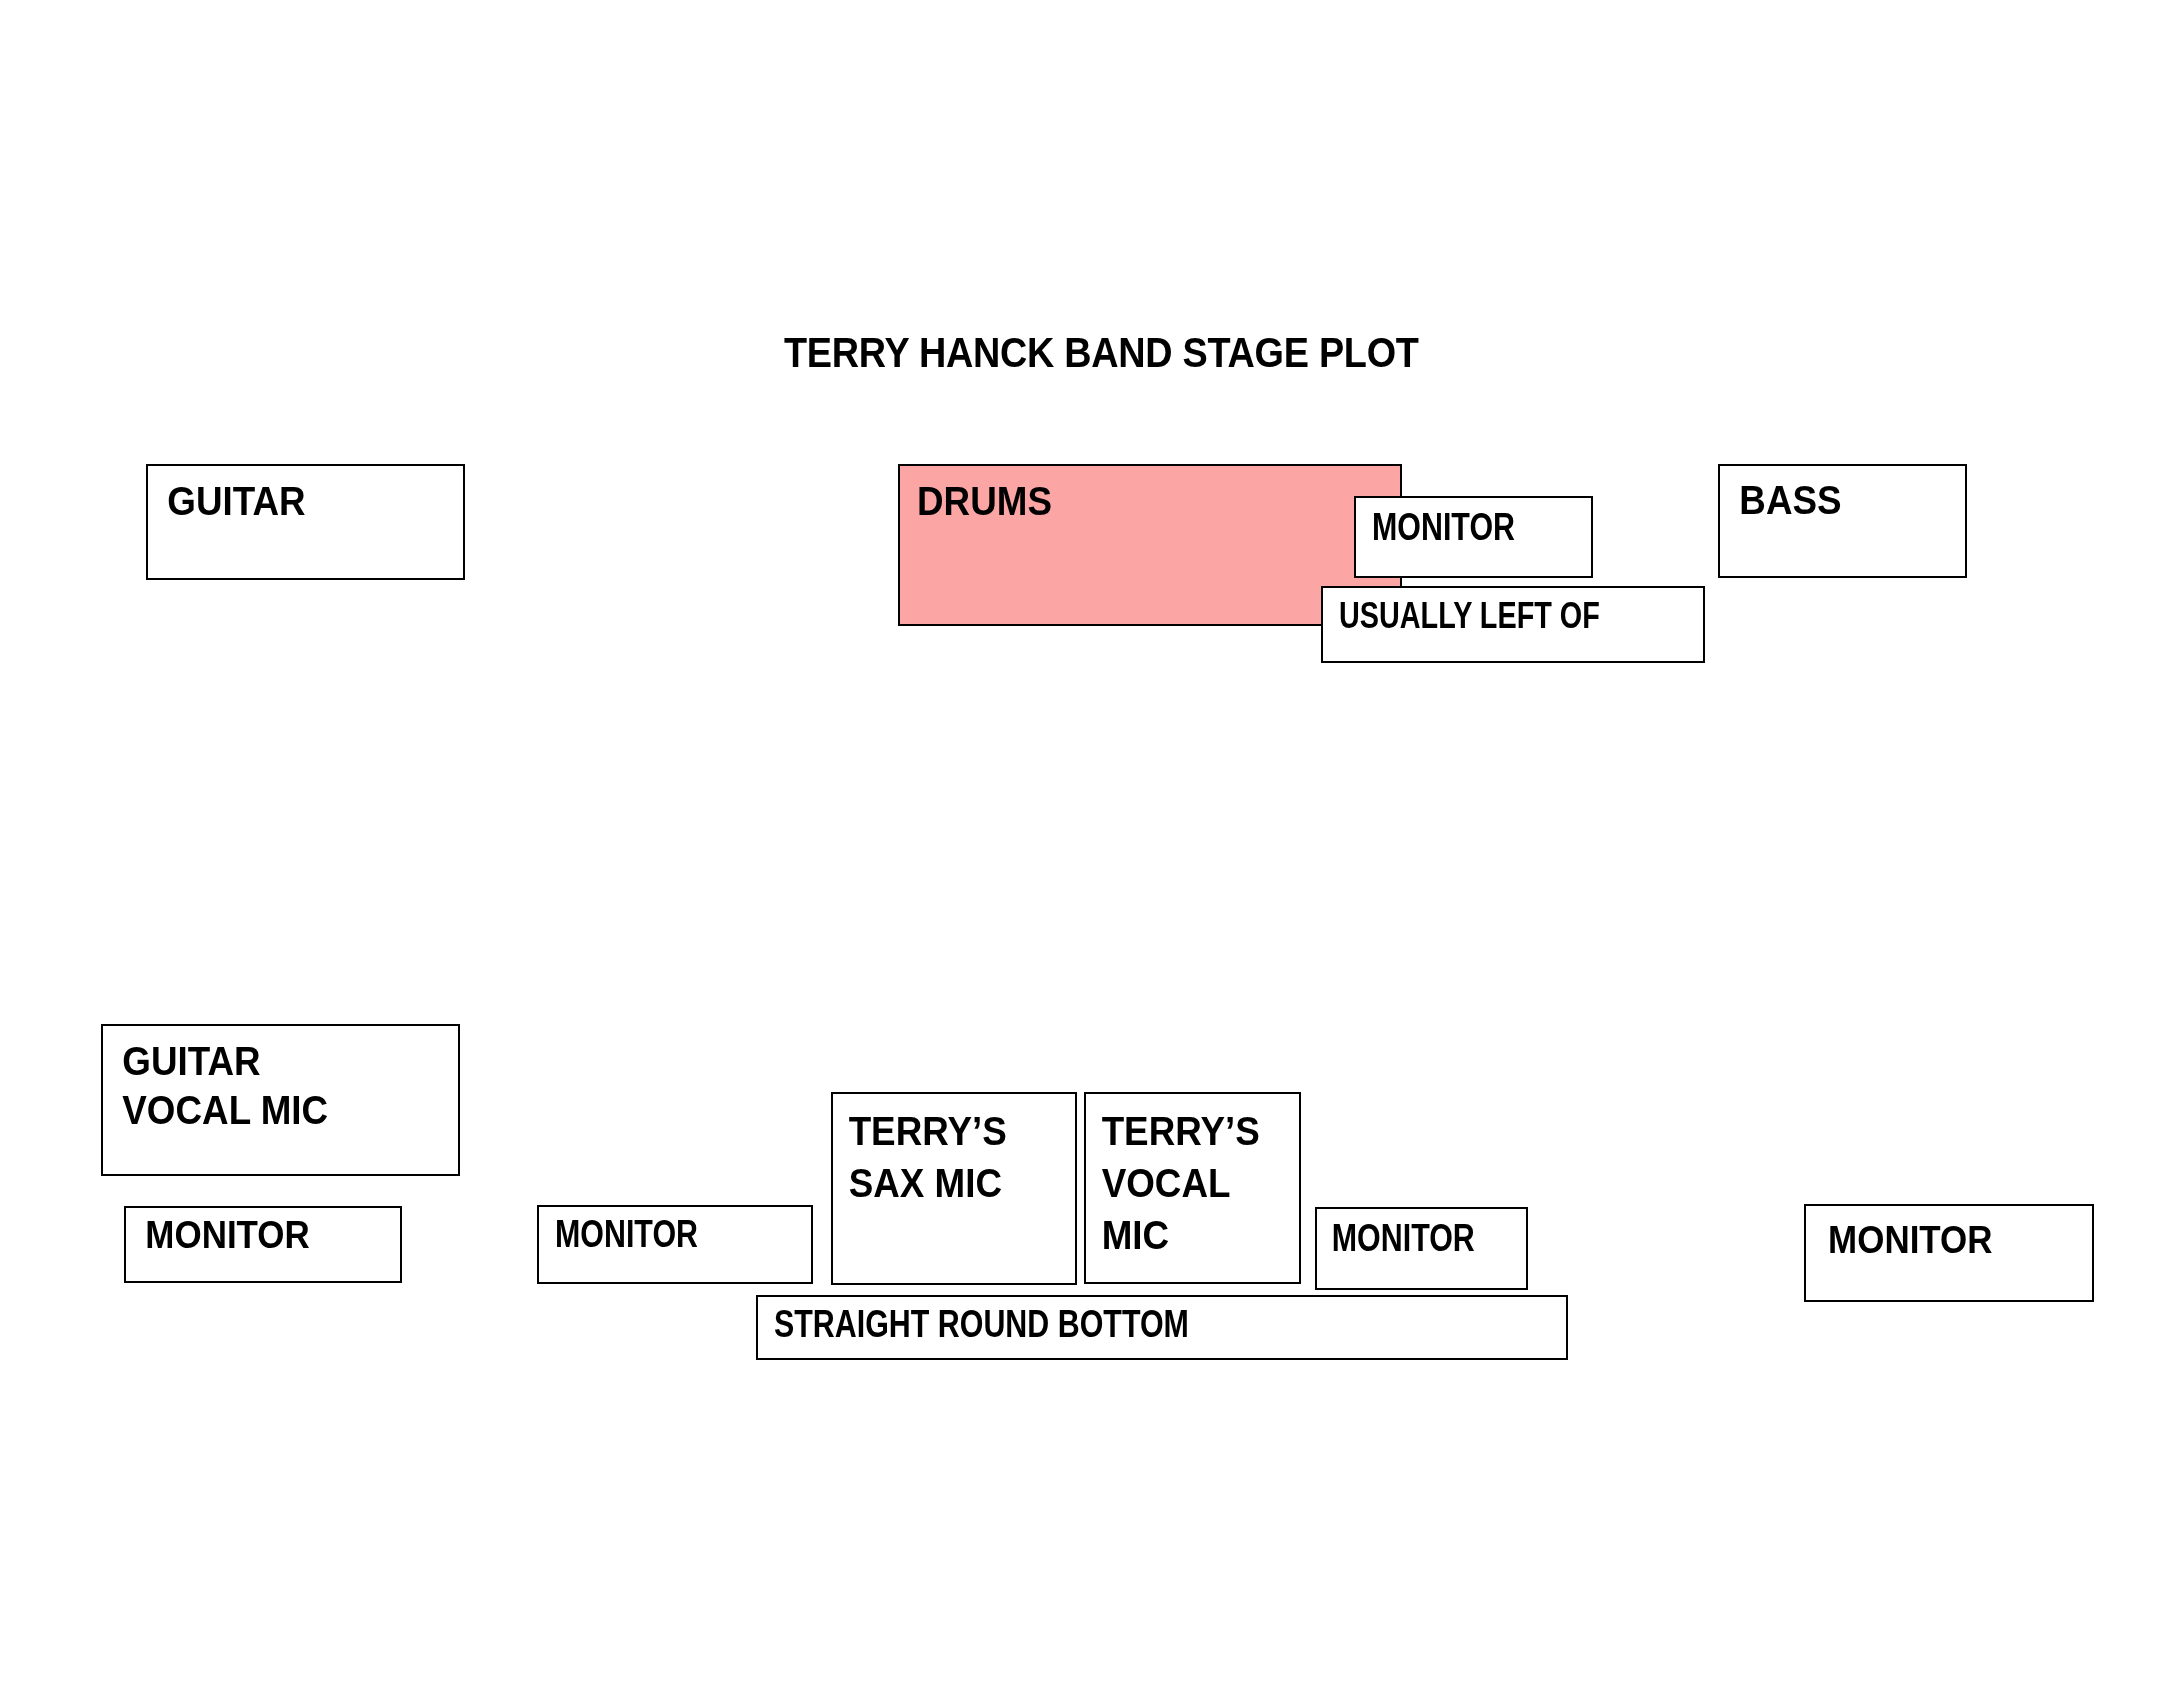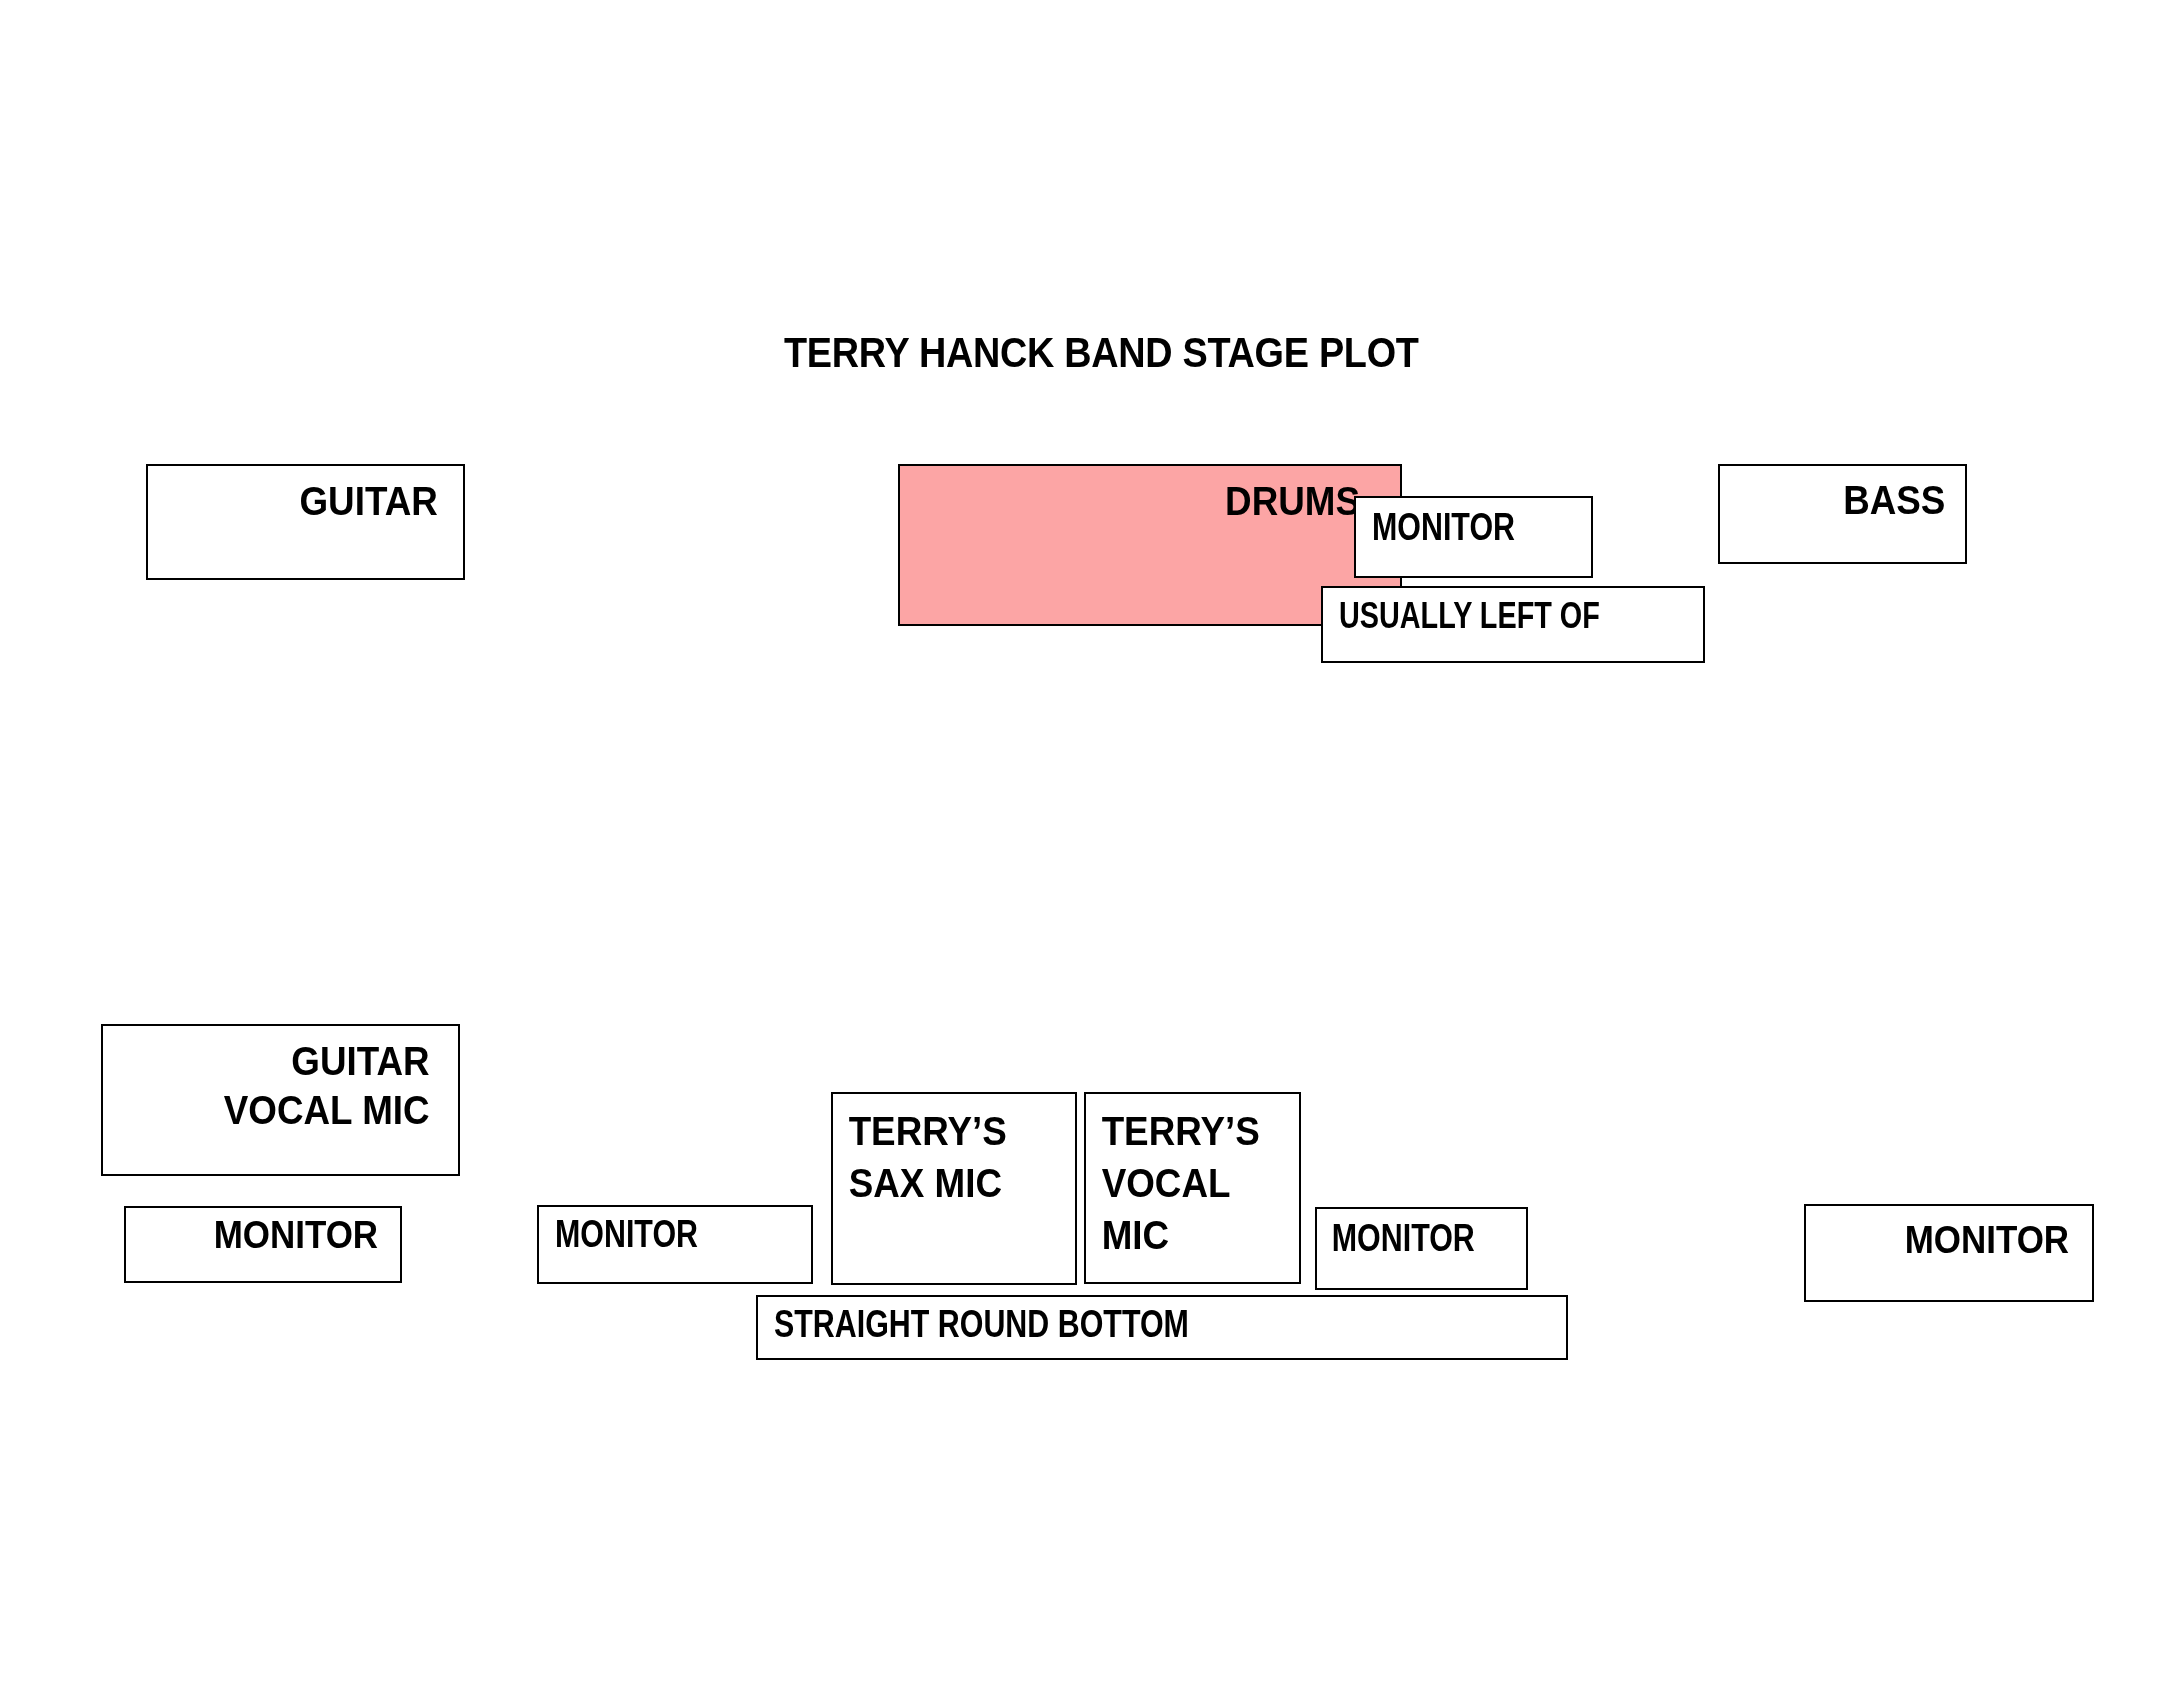--- a/index.html
+++ b/index.html
@@ -39,39 +39,39 @@
     color: #000000;
     font-weight: bold;
     transform: scaleX(0.92);
     transform-origin: left top;
   }
   .narrow .box-label {
     transform: scaleX(0.80);
   }
   .plot-box.layer-top { z-index: 40; }
   .plot-box.layer-mid { z-index: 30; }
-  .plot-box.layer-base { z-index: 20; text-align: right; }
+  .plot-box.layer-base { z-index: 20; }
 </style>
 </head>
 <body>
 
 <div id="stage-plot" style="width: 2183px; height: 1687px; background: rgb(255, 255, 255); padding-left: 48px;">
 
   <div class="plot-title" style="left: 784px; top: 329px; font-size: 42px; color: rgb(0, 0, 0);">TERRY HANCK BAND STAGE PLOT</div>
 
 <div class="plot-box layer-base" style="left: 146px; top: 464px; width: 319px; height: 116px; border-color: rgb(0, 0, 0); background: rgb(255, 255, 255);">
       <span class="box-label" style="font-size: 40px; line-height: 46px; padding-left: 21px; padding-top: 12px; color: rgb(0, 0, 0);">GUITAR</span>
     </div>
     <div class="plot-box layer-base" style="left: 898px; top: 464px; width: 504px; height: 162px; border-color: rgb(0, 0, 0); background: #fca5a5;">
       <span class="box-label" style="font-size: 40px; line-height: 46px; padding-left: 18.5px; padding-top: 12px; color: rgb(0, 0, 0);">DRUMS</span>
     </div>
     <div class="plot-box layer-mid narrow" style="left: 1354px; top: 496px; width: 239px; height: 82px; border-color: rgb(0, 0, 0); background: rgb(255, 255, 255);">
       <span class="box-label" style="font-size: 38px; line-height: 44px; padding-left: 20px; padding-top: 6.6px; color: rgb(0, 0, 0);">MONITOR</span>
     </div>
-    <div class="plot-box layer-base" style="left: 1718px; top: 464px; width: 249px; height: 100px; border-color: rgb(0, 0, 0); background: rgb(255, 255, 255);">
+    <div class="plot-box layer-base" style="left: 1718px; top: 464px; width: 249px; height: 114px; border-color: rgb(0, 0, 0); background: rgb(255, 255, 255);">
       <span class="box-label" style="font-size: 40px; line-height: 46px; padding-left: 21px; padding-top: 10.6px; color: rgb(0, 0, 0);">BASS</span>
     </div>
     <div class="plot-box layer-top narrow" style="left: 1321px; top: 586px; width: 384px; height: 77px; border-color: rgb(0, 0, 0); background: rgb(255, 255, 255);">
       <span class="box-label" style="font-size: 36px; line-height: 41px; padding-left: 20px; padding-top: 6.6px; color: rgb(0, 0, 0);">USUALLY LEFT OF</span>
     </div>
     <div class="plot-box layer-base" style="left: 101px; top: 1024px; width: 359px; height: 152px; border-color: rgb(0, 0, 0); background: rgb(255, 255, 255);">
       <span class="box-label" style="font-size: 40px; line-height: 49px; padding-left: 21px; padding-top: 10.6px; color: rgb(0, 0, 0);">GUITAR
 VOCAL MIC</span>
     </div>
     <div class="plot-box layer-base" style="left: 124px; top: 1206px; width: 278px; height: 77px; border-color: rgb(0, 0, 0); background: rgb(255, 255, 255);">

